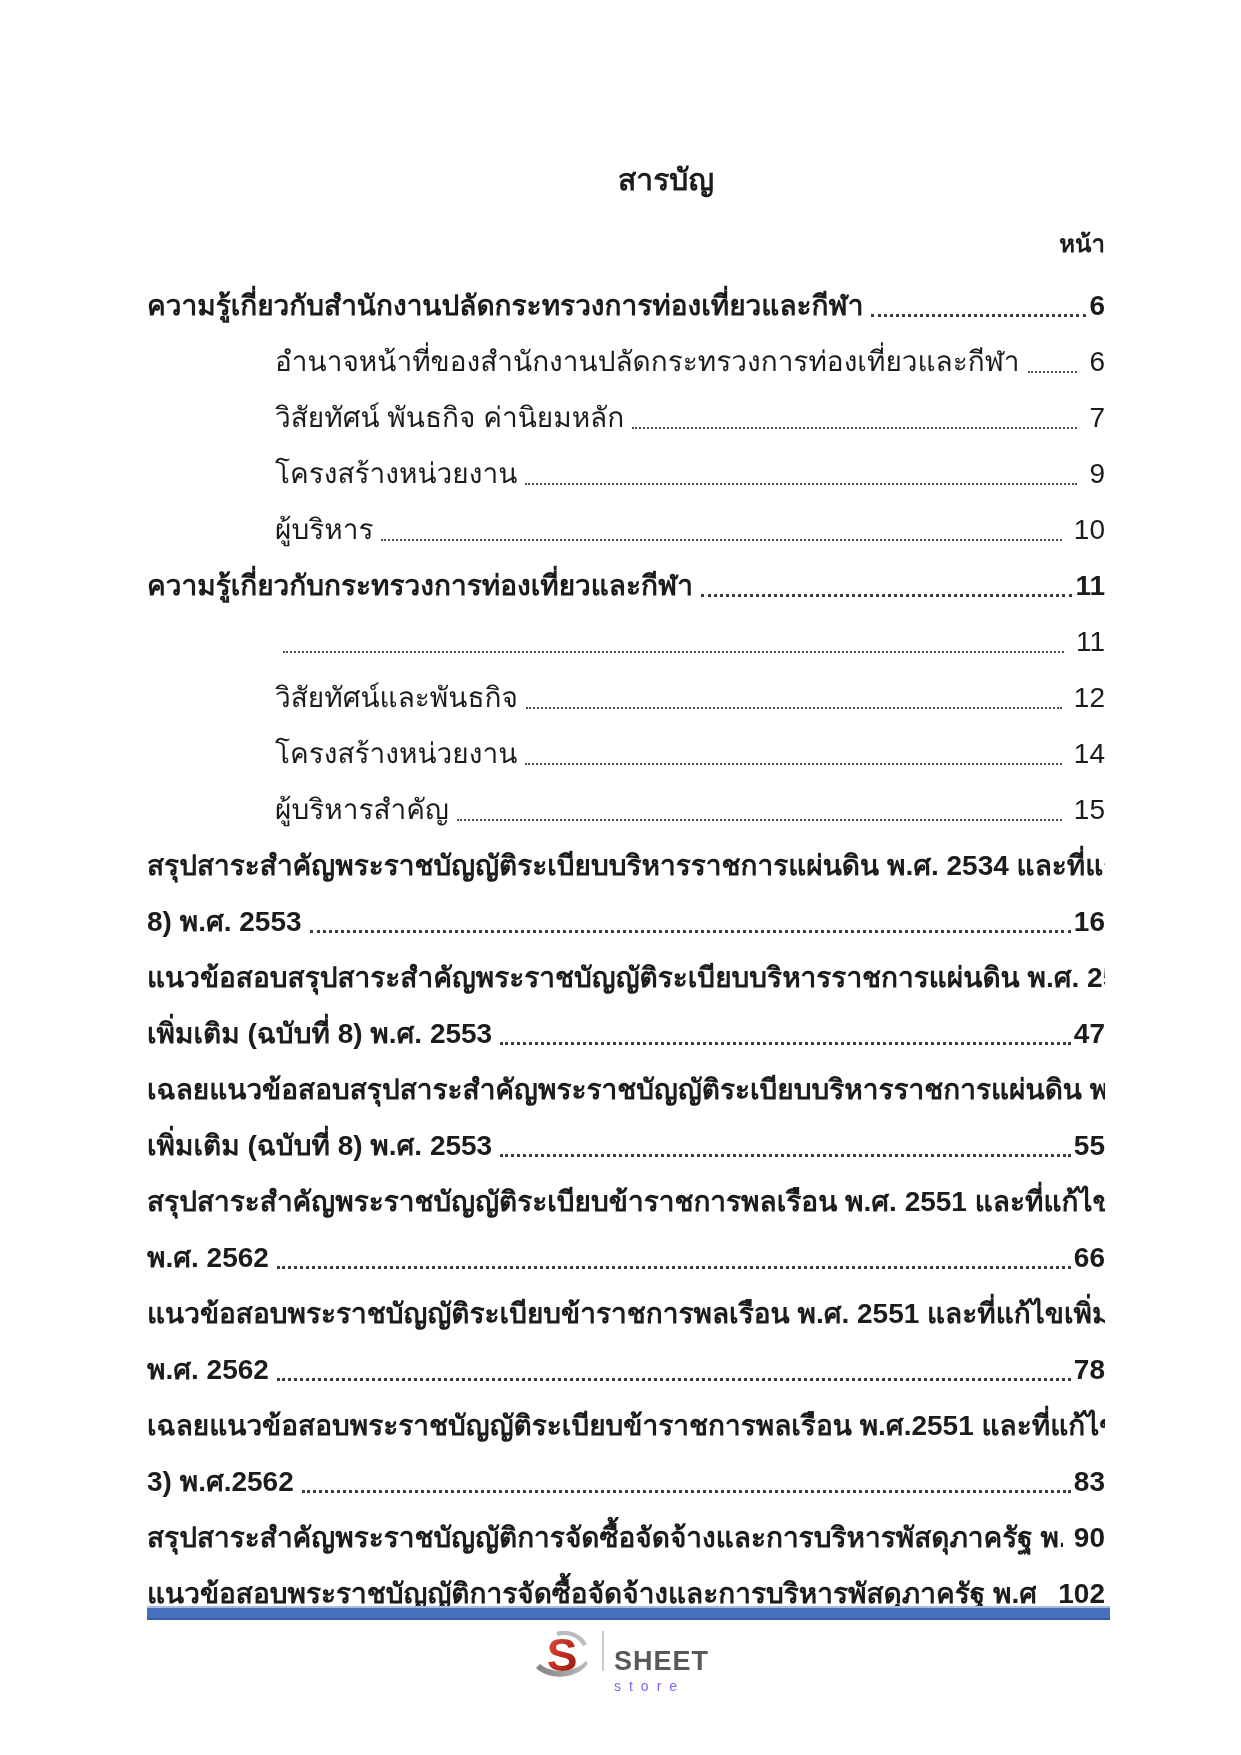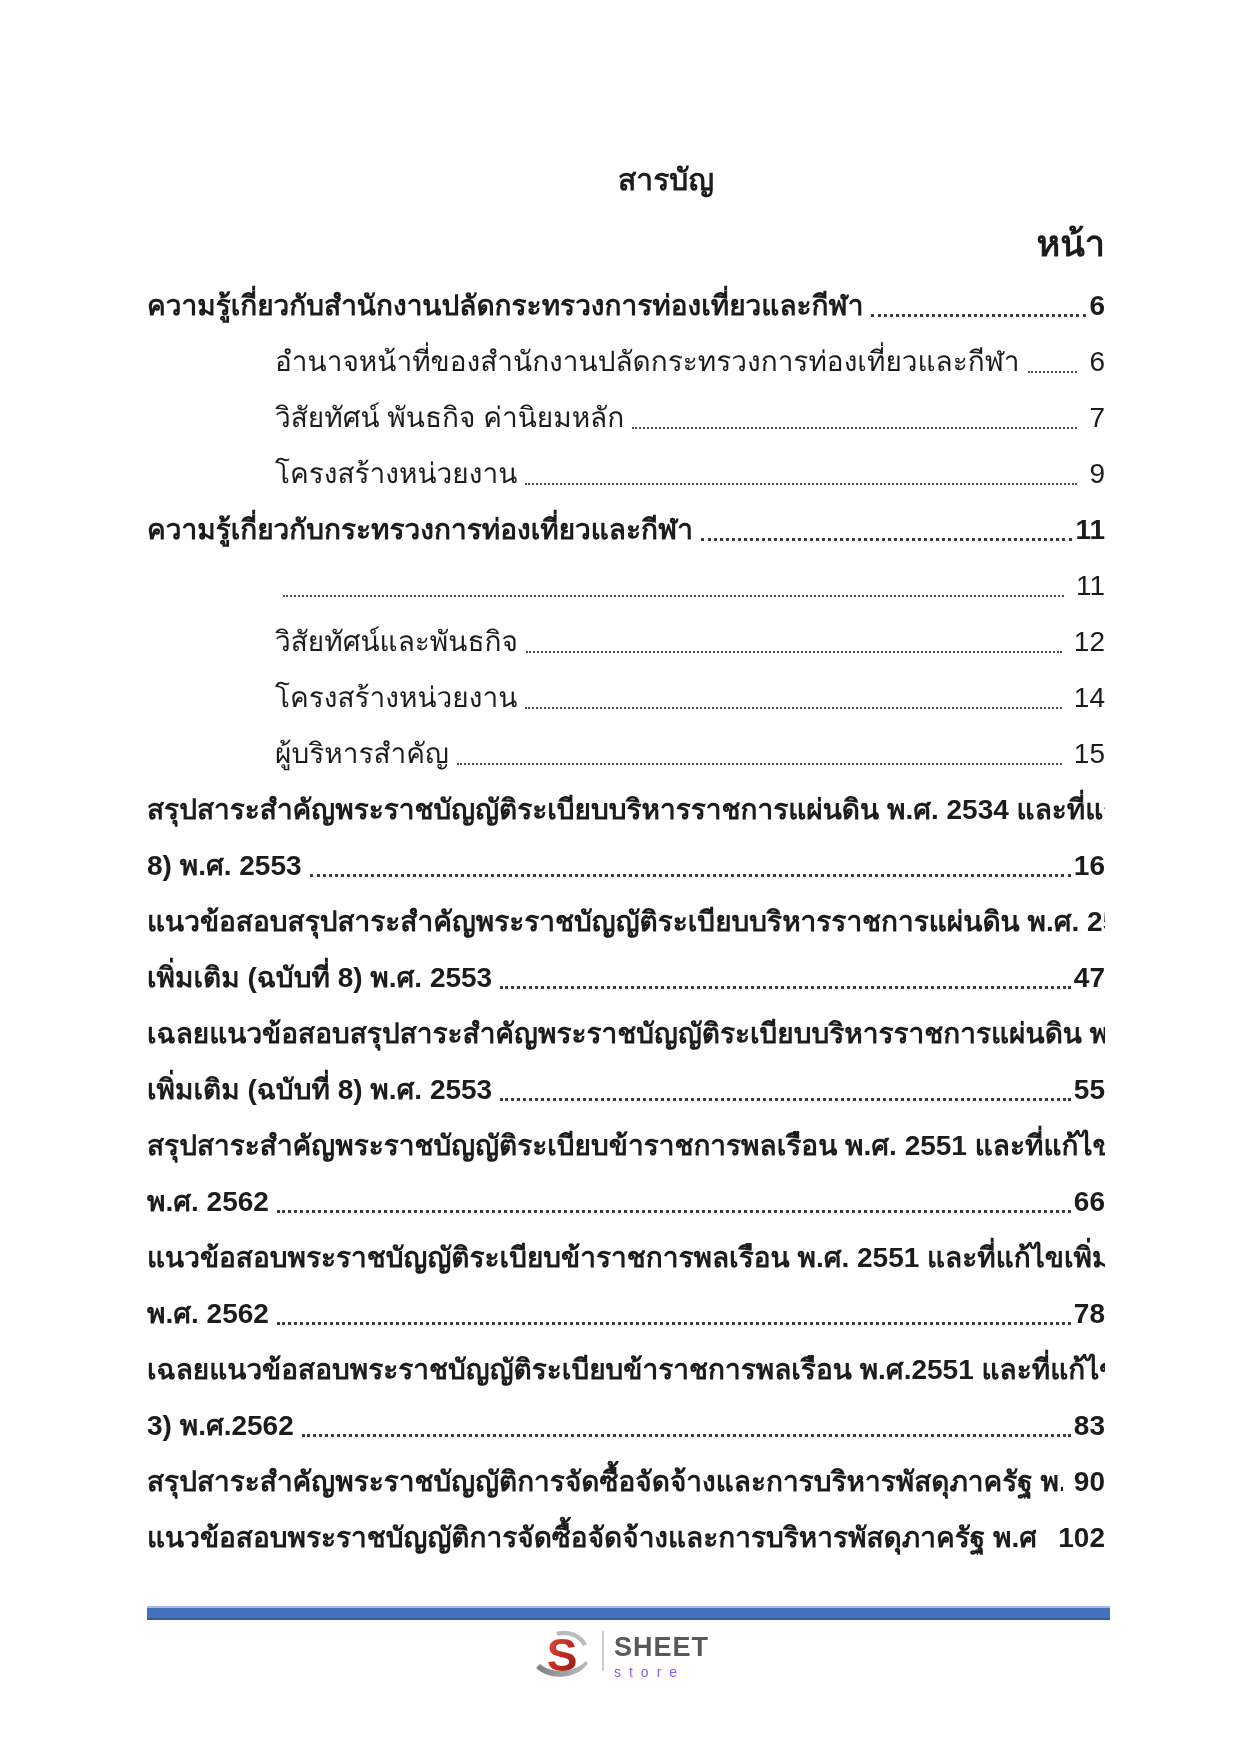--- a/index.html
+++ b/index.html
@@ -2,40 +2,40 @@
 <html><head>
 <meta charset="utf-8">
 <style>
   html,body { margin:0; padding:0; background:#ffffff; }
   .page {
     position:relative; width:1241px; height:1755px; background:#ffffff; overflow:hidden;
     font-family:"Liberation Sans","DejaVu Sans",sans-serif; color:#1c1c1c;
   }
   .content { position:absolute; left:147px; top:152px; width:958px; }
   .doc-title { height:56px; line-height:56px; text-align:center; font-weight:bold; font-size:30px; transform:translateX(40px); }
-  .page-col { height:56px; line-height:56px; margin-top:8px; text-align:right; font-weight:bold; font-size:36px; }
+  .page-col { height:56px; line-height:56px; margin-top:8px; text-align:right; font-weight:bold; font-size:24px; }
   .toc { margin-top:6px; font-size:28px; }
   .line { display:flex; height:56px; line-height:56px; white-space:nowrap; }
   .t { overflow:hidden; flex:0 1 auto; }
   .dots { flex:1 1 auto; min-width:0; border-bottom:3px dotted #3b3b3b; margin:0 3px 17px 8px; }
   .pg { text-align:right; flex:0 0 auto; }
   .entry.main { font-weight:bold; }
   .entry.sub { font-weight:normal; }
   .entry.sub .line { padding-left:128px; }
   .entry.sub .dots { border-bottom-width:2px; border-bottom-color:#4d4d4d; margin-right:12px; }
   .entry.gap .dots { margin-right:14px; }
 
   .rule {
     position:absolute; left:147px; top:1606px; width:963px; height:14px; box-sizing:border-box;
     background:#4671bf; border-top:2px solid #a9bcde; border-bottom:2px solid #3a5d9f;
   }
   .brand { position:absolute; left:0; top:1629px; width:1241px; display:flex; justify-content:center; align-items:flex-start; }
   .brand-icon { width:62px; height:50px; margin-right:8px; }
   .brand-divider { width:2px; height:40px; background:#c9cccf; margin:2px 10px 0 0; }
-  .brand-name { font-size:27px; font-weight:bold; color:#58595b; letter-spacing:1px; line-height:1; margin-top:5px; }
+  .brand-name { font-size:27px; font-weight:bold; color:#58595b; letter-spacing:1px; line-height:1; margin-top:19px; }
   .brand-sub { font-size:14px; color:#8b5cf6; letter-spacing:8px; line-height:1; margin-top:4px; }
 </style>
 </head>
 <body>
 
 <div class="page">
   <div class="content">
 
     <div class="doc-title">สารบัญ</div>
     <div class="page-col">หน้า</div>
@@ -67,20 +67,27 @@
       </div>
 
       <div class="entry sub">
         <div class="line">
           <span class="t">โครงสร้างหน่วยงาน</span>
           <span class="dots"></span>
           <span class="pg">9</span>
         </div>
       </div>
 
+      <div class="entry sub">
+        <div class="line">
+          <span class="t">ผู้บริหาร</span>
+          <span class="dots"></span>
+          <span class="pg">10</span>
+        </div>
+      </div>
 
       <div class="entry main">
         <div class="line">
           <span class="t">ความรู้เกี่ยวกับกระทรวงการท่องเที่ยวและกีฬา</span>
           <span class="dots"></span>
           <span class="pg">11</span>
         </div>
       </div>
 
       <div class="entry sub">

